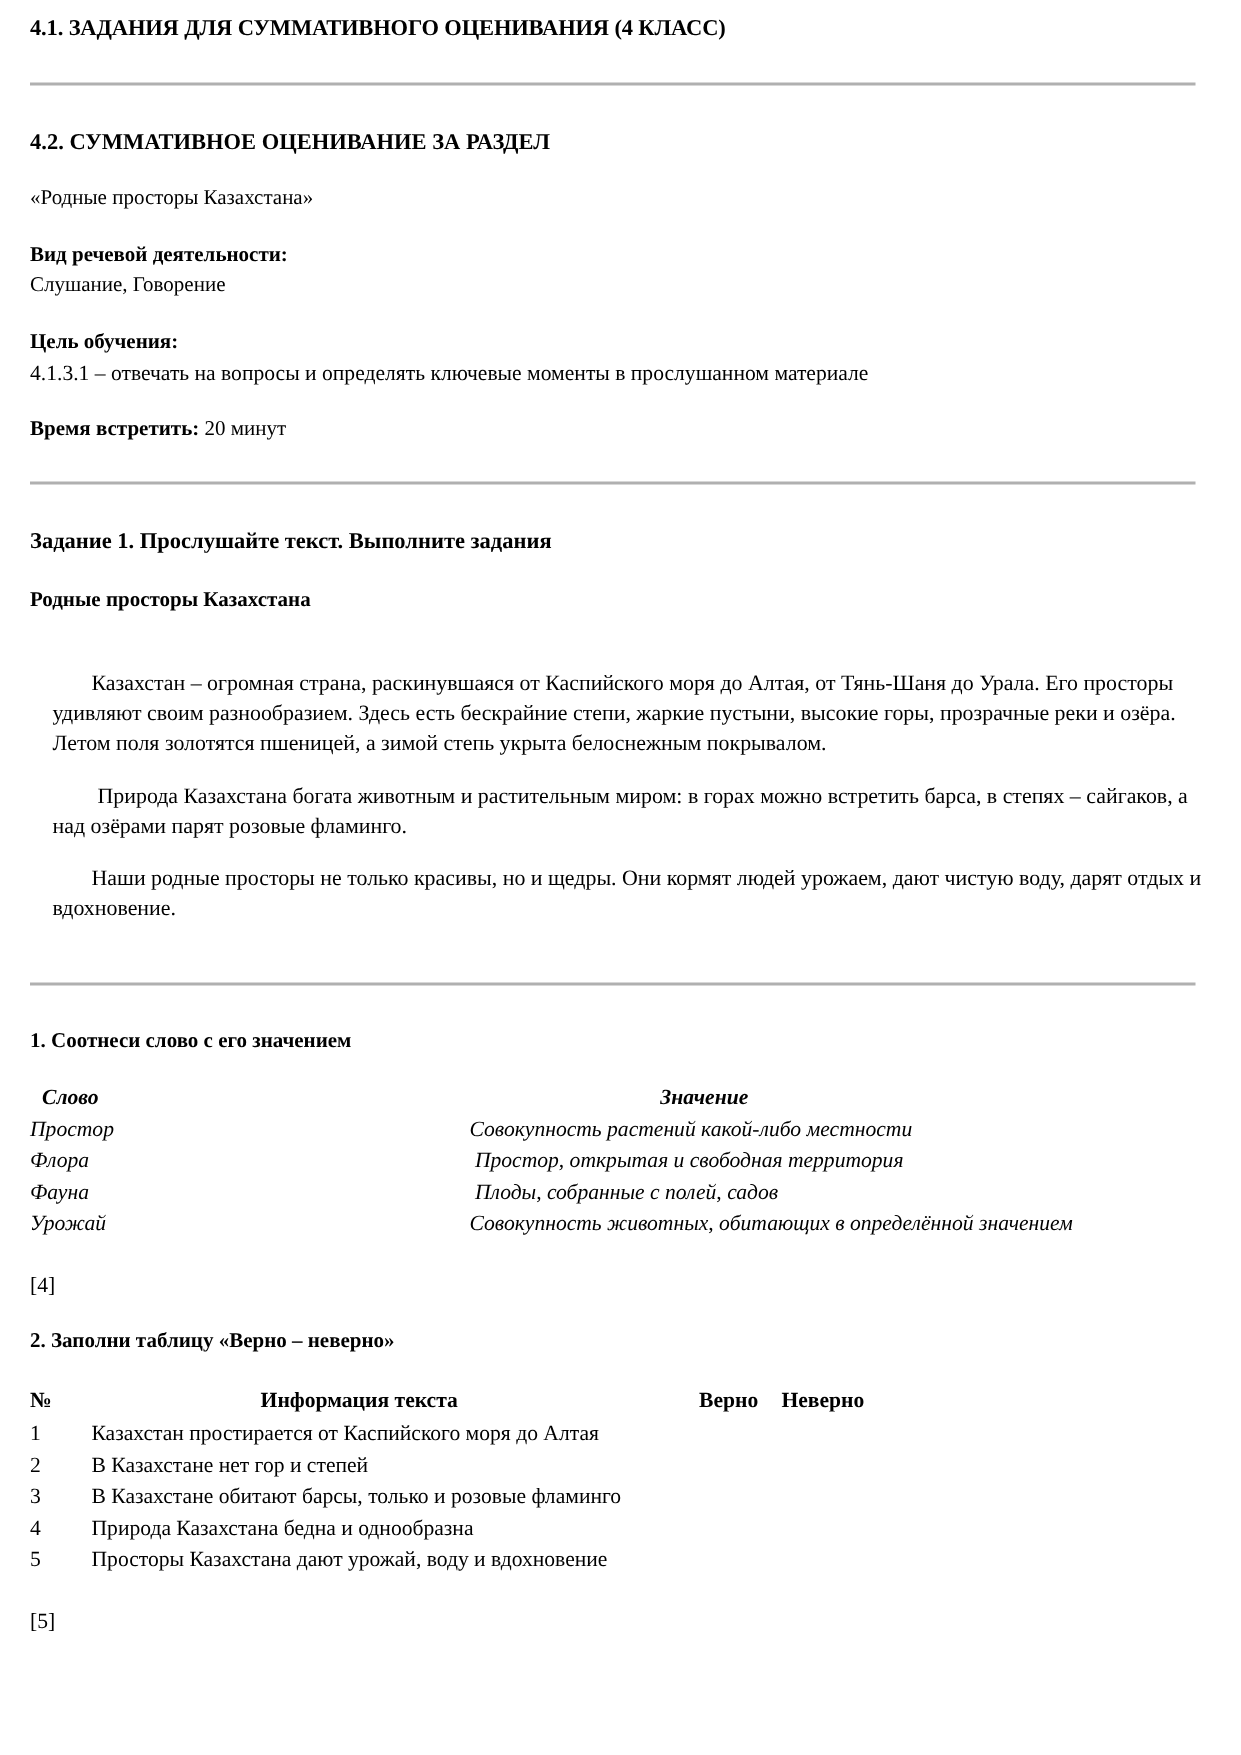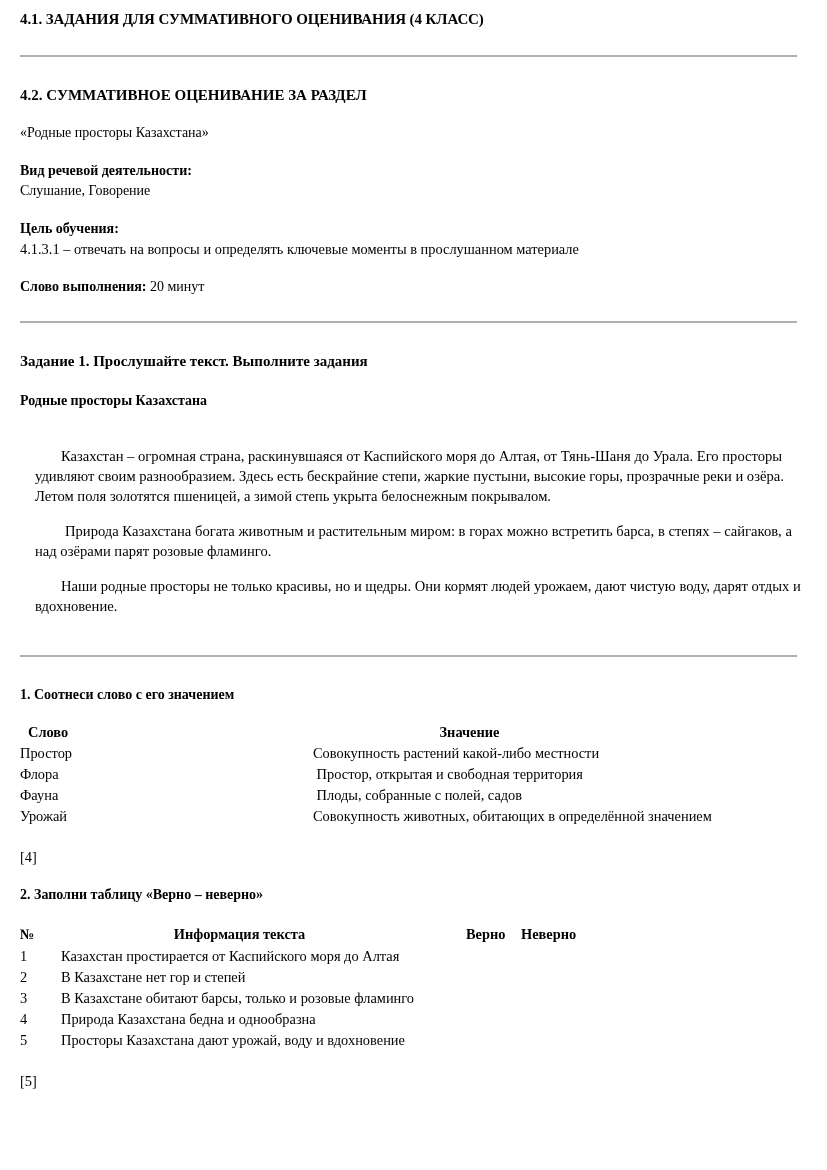--- a/index.html
+++ b/index.html
@@ -114,20 +114,21 @@
     font-size: 14.4px;
     line-height: 20px;
     margin: 0;
   }
 
   
   .tbl-words {
     border-collapse: collapse;
     width: 778px;
     table-layout: fixed;
+    font-style: italic;
   }
   .tbl-words td, .tbl-words th {
     padding: 0;
     border: 0;
     font-size: 14.4px;
     line-height: 21px;
     vertical-align: top;
     text-align: left;
   }
   .tbl-words .col-word   { width: 293px; }
@@ -218,21 +219,21 @@
     <div class="plain">Слушание, Говорение</div>
 
     <div class="sp-18"></div>
 
     <div class="label-bold">Цель обучения:</div>
     <div class="goal-line">4.1.3.1 – отвечать на вопросы и определять ключевые моменты в прослушанном материале</div>
 
     <div class="sp-18"></div>
 
     <div class="label-bold">
-      <span>Слово выполнения:</span><span class="inline-val">&nbsp;</span><span class="inline-val">20 минут</span>
+      <span>Время встретить:</span><span class="inline-val">&nbsp;</span><span class="inline-val">20 минут</span>
     </div>
 
     <div class="sp-24"></div>
     <div class="rule-wrap">
       <hr class="rule">
     </div>
     <div class="sp-28"></div>
 
     <div class="h-task">Задание 1. Прослушайте текст. Выполните задания</div>
 

